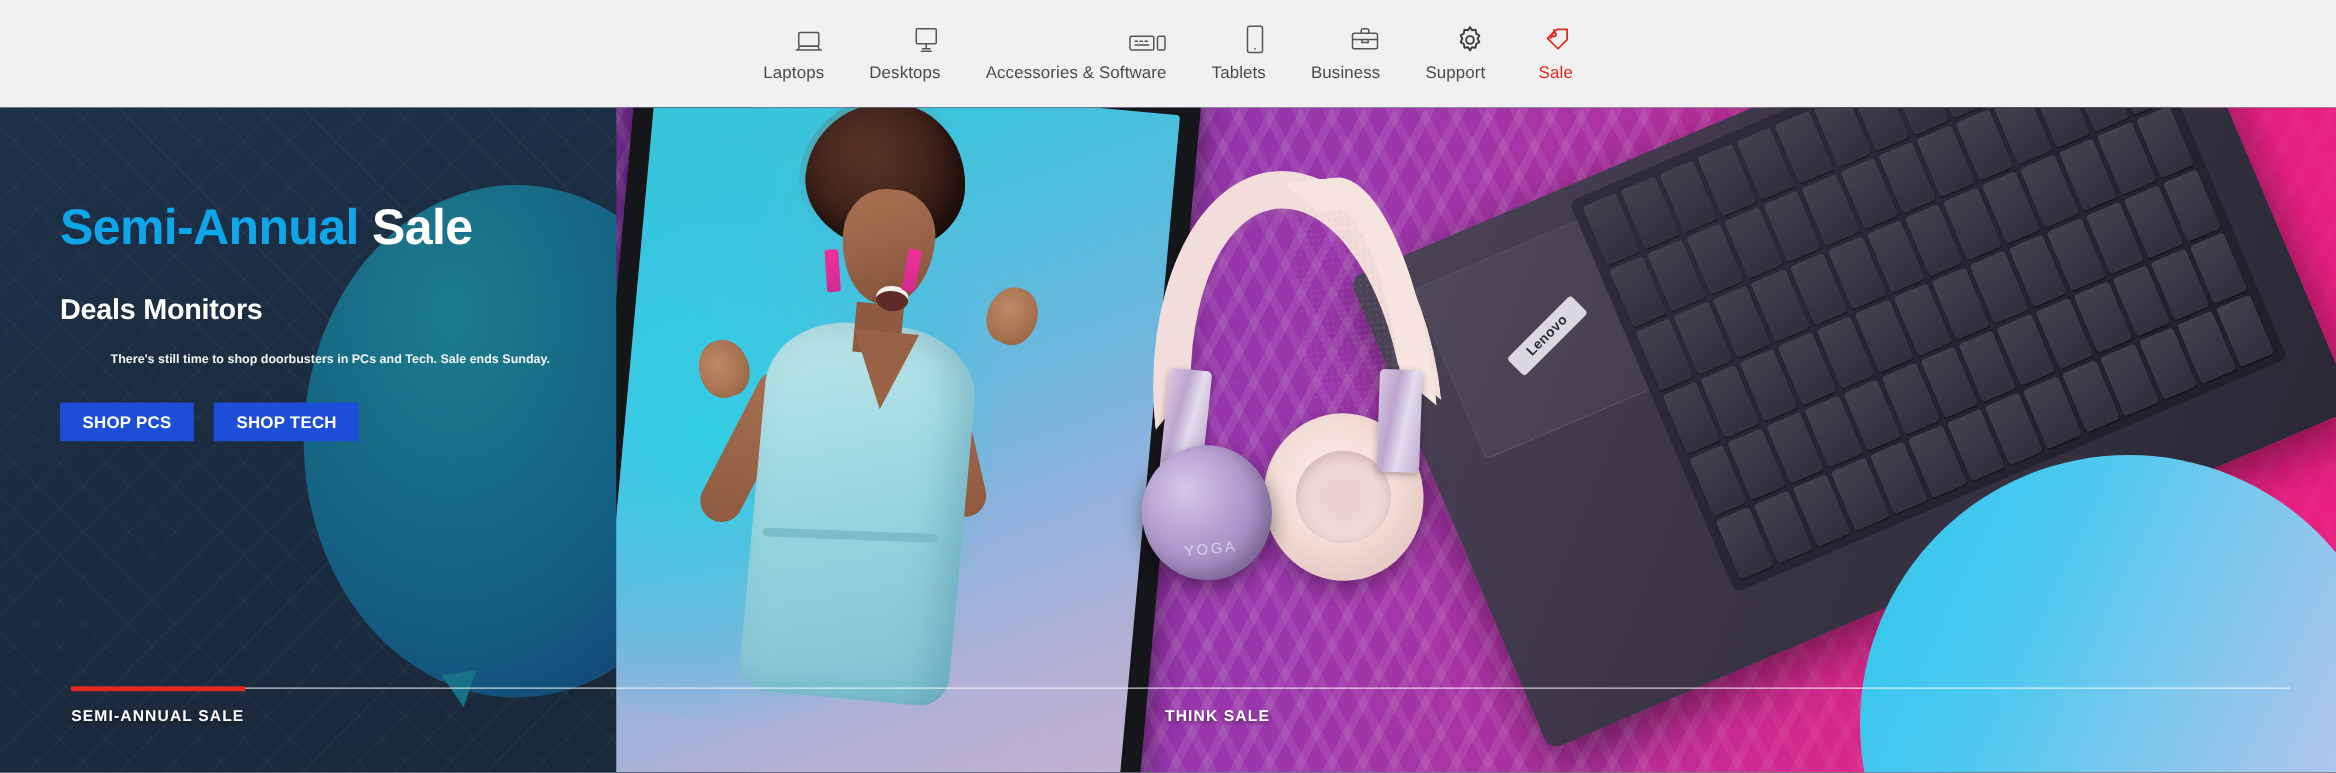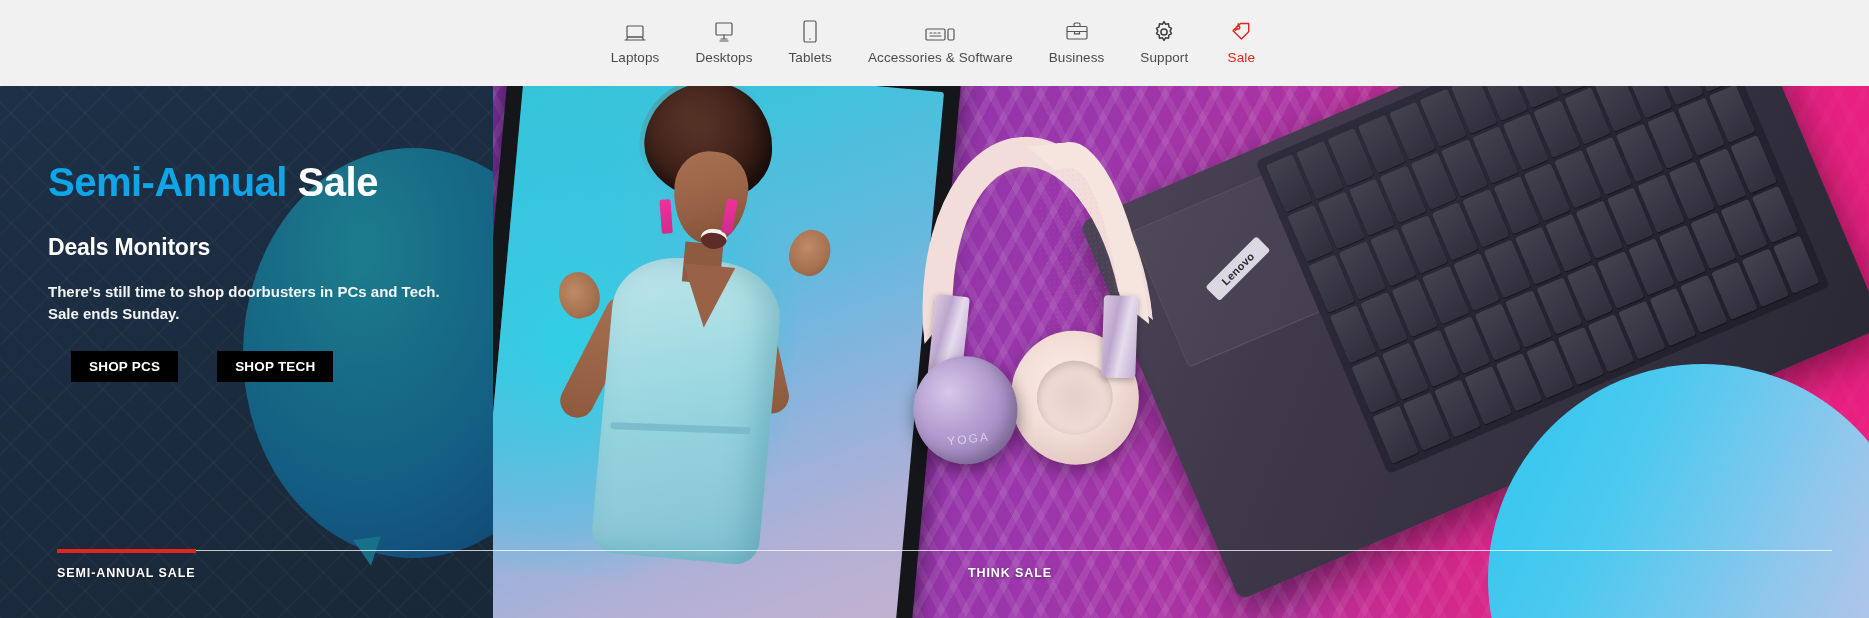--- a/index.html
+++ b/index.html
@@ -16,21 +16,21 @@
     width: 1869px; height: 86px;
     background: #f1f1f1;
     display: flex;
     align-items: flex-start;
     justify-content: center;
     gap: 0;
   }
   .nav-item {
     display: flex;
     flex-direction: column;
-    align-items: center;
+    align-items: flex-end;
     justify-content: flex-start;
     padding: 18px 18px 0 18px;
     cursor: pointer;
     min-width: 70px;
   }
   .nav-icon {
     height: 26px;
     display: flex; align-items: flex-end; justify-content: center;
     margin-bottom: 6px;
   }
@@ -102,43 +102,43 @@
   }
   .hero-title .accent { color: #0ea5e9; }
   .hero-sub {
     font-size: 23px;
     font-weight: bold;
     color: #ffffff;
     letter-spacing: -0.2px;
     margin-bottom: 20px;
   }
   .hero-desc {
-    font-size: 15px;
+    font-size: 10px;
     line-height: 1.45;
     color: #f2f4f6;
     font-weight: 600;
     width: 392px;
     margin-bottom: 26px;
+    text-align: right;
   }
   .hero-btns { display: flex; gap: 16px; }
   .btn {
     display: inline-flex;
     align-items: center;
     justify-content: center;
     height: 31px;
     padding: 0 18px;
-    background: #000000;
+    background: #1d4ed8;
     color: #ffffff;
     font-size: 13.5px;
     font-weight: bold;
     letter-spacing: 0.2px;
     border: none;
     cursor: pointer;
     font-family: "Liberation Sans", sans-serif;
-    margin-left: 23px;
   }
 
   
   .imagery {
     position: absolute; top: 0; left: 493px;
     width: 1376px; height: 532px;
     overflow: hidden;
   }
 
   
@@ -430,21 +430,21 @@
     position: absolute;
     top: 16px;
     font-size: 12.5px;
     font-weight: bold;
     letter-spacing: 0.9px;
     color: #ffffff;
     cursor: pointer;
     text-shadow: 0 1px 3px rgba(0,0,0,0.45);
   }
   .car-tab.t0 { left: 57px; }
-  .car-tab.t1 { left: 968px; text-align: right; }
+  .car-tab.t1 { left: 932px; text-align: right; }
 </style>
 </head>
 <body>
 
 <div class="topnav">
 
   <div class="nav-item">
     <span class="nav-icon">
       <svg width="24" height="20" viewBox="0 0 24 20" fill="none" stroke="#555" stroke-width="1.2">
         <rect x="4" y="2" width="16" height="11" rx="1"></rect>
@@ -457,40 +457,40 @@
   <div class="nav-item">
     <span class="nav-icon">
       <svg width="24" height="22" viewBox="0 0 24 22" fill="none" stroke="#555" stroke-width="1.2">
         <rect x="4" y="1" width="16" height="12" rx="1"></rect>
         <path d="M12 13v4M8 19h8M9 17h6" stroke-linecap="round"></path>
       </svg>
     </span>
     <span class="nav-label">Desktops</span>
   </div>
 
-
-  <div class="nav-item">
-    <span class="nav-icon">
-      <svg width="18" height="24" viewBox="0 0 18 24" fill="none" stroke="#555" stroke-width="1.2">
-        <rect x="3" y="1" width="12" height="21" rx="1.6"></rect>
-        <circle cx="9" cy="19" r="0.7" fill="#555" stroke="none"></circle>
-      </svg>
-    </span>
-    <span class="nav-label">Tablets</span>
-  </div>
 
   <div class="nav-item">
     <span class="nav-icon">
       <svg width="30" height="20" viewBox="0 0 30 20" fill="none" stroke="#555" stroke-width="1.2">
         <rect x="1" y="5" width="19" height="11" rx="1.2"></rect>
         <path d="M5 12h11M5 9h2M9 9h2M13 9h2" stroke-linecap="round"></path>
         <rect x="23" y="5" width="6" height="11" rx="1.2"></rect>
       </svg>
     </span>
     <span class="nav-label">Accessories &amp; Software</span>
+  </div>
+
+  <div class="nav-item">
+    <span class="nav-icon">
+      <svg width="18" height="24" viewBox="0 0 18 24" fill="none" stroke="#555" stroke-width="1.2">
+        <rect x="3" y="1" width="12" height="21" rx="1.6"></rect>
+        <circle cx="9" cy="19" r="0.7" fill="#555" stroke="none"></circle>
+      </svg>
+    </span>
+    <span class="nav-label">Tablets</span>
   </div>
 
 
 
   <div class="nav-item">
     <span class="nav-icon">
       <svg width="24" height="22" viewBox="0 0 24 22" fill="none" stroke="#555" stroke-width="1.2">
         <path d="M9 4V2.6A1.6 1.6 0 0 1 10.6 1h2.8A1.6 1.6 0 0 1 15 2.6V4" stroke-linecap="round"></path>
         <rect x="2" y="4.5" width="20" height="12.5" rx="1.4"></rect>
         <path d="M2 9.5h20M9.5 9.5v2.4h5V9.5"></path>

